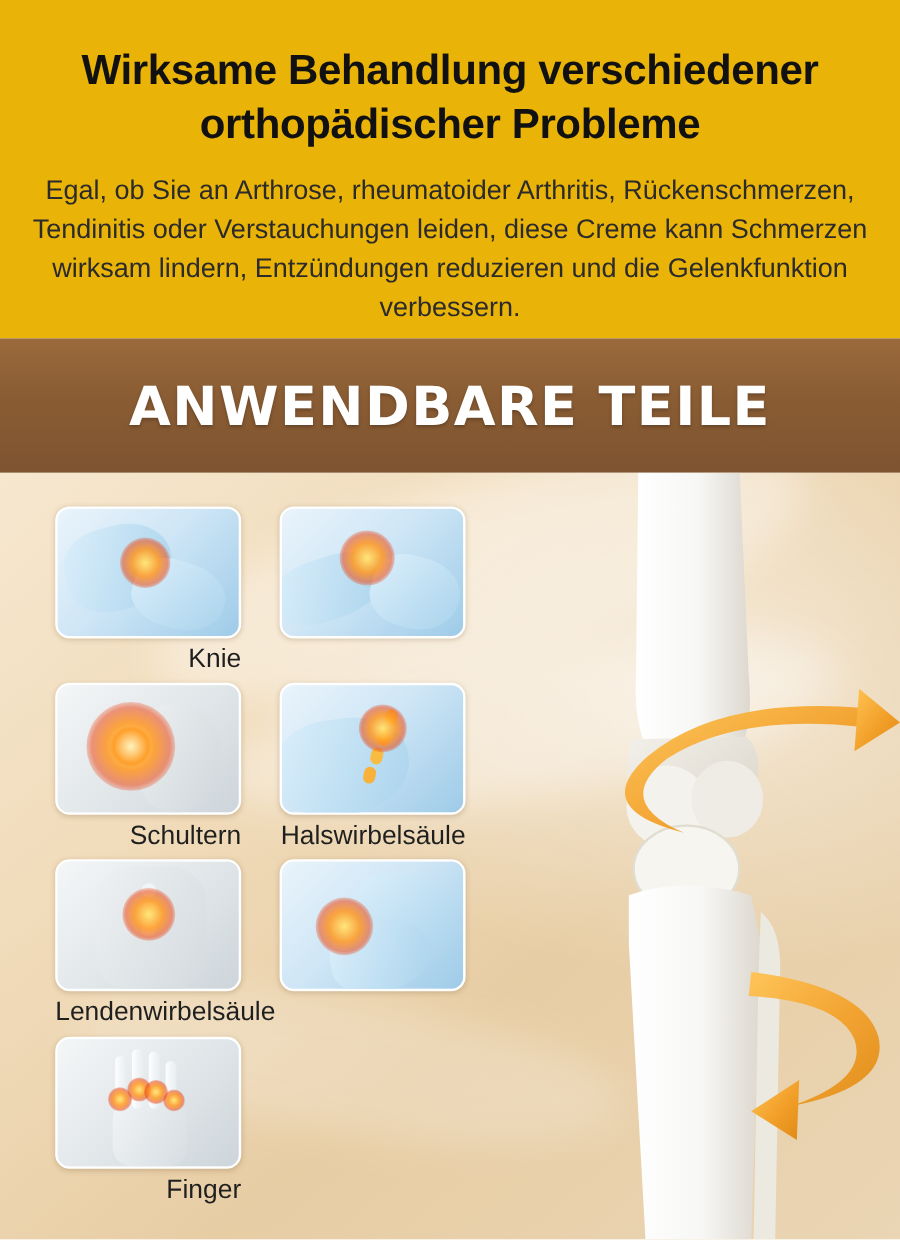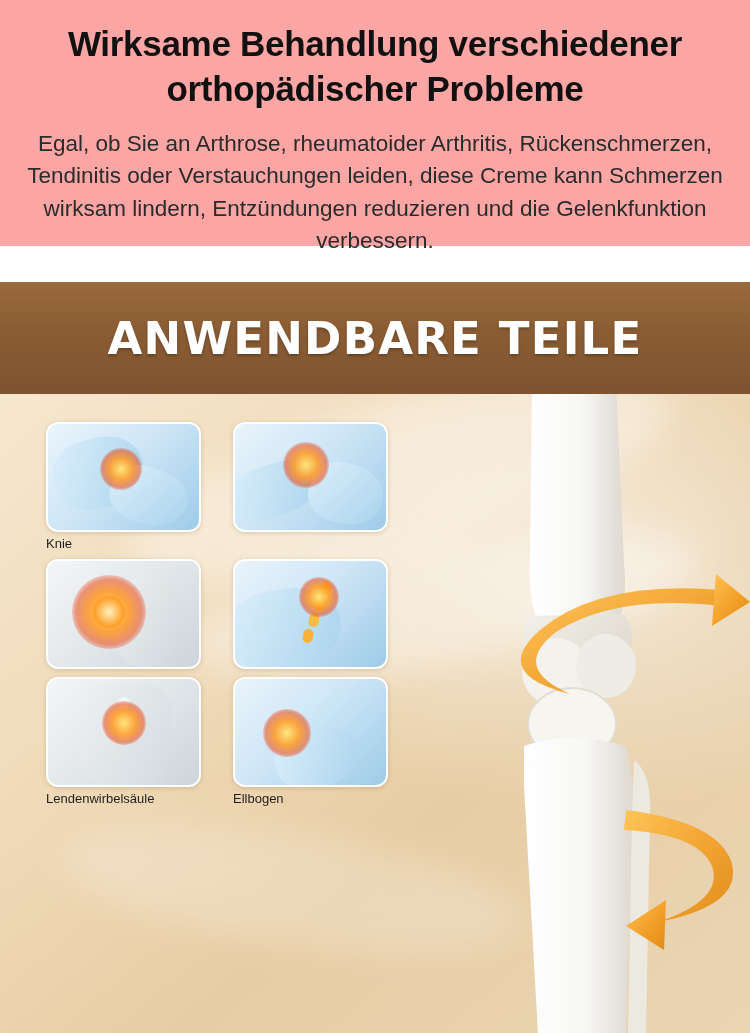--- a/index.html
+++ b/index.html
@@ -15,23 +15,23 @@
     width: 750px;
     height: 1033px;
     background: #ffffff;
   }
 
   
   .header {
     position: absolute;
     top: 0; left: 0;
     width: 750px;
-    height: 246px;
-    background: #fca5a5;
-    padding: 22px 18px 0 18px;
+    height: 282px;
+    background: #eab308;
+    padding: 37px 18px 0 18px;
     text-align: center;
   }
   .headline {
     font-size: 35px;
     line-height: 1.28;
     font-weight: bold;
     color: #111111;
     letter-spacing: -0.3px;
   }
   .subtext {
@@ -100,22 +100,22 @@
     width: 155px;
     height: 110px;
     border-radius: 12px;
     border: 2px solid #ffffff;
     overflow: hidden;
     position: relative;
     box-shadow: 0 1px 4px rgba(120,90,50,0.25);
     background: #eef4f8;
   }
   .caption {
-    text-align: left;
-    font-size: 13px;
+    text-align: right;
+    font-size: 22px;
     color: #1f1f1f;
     margin-top: 5px;
     line-height: 1.1;
     white-space: nowrap;
   }
 
   
   .skin-blue { position:absolute; inset:0; background: linear-gradient(135deg,#eaf4fb 0%,#cfe6f6 45%,#9ecbe8 100%); }
   .skin-grey { position:absolute; inset:0; background: linear-gradient(135deg,#f4f6f7 0%,#e2e7ea 50%,#cdd5da 100%); }
   .skin-warm { position:absolute; inset:0; background: linear-gradient(135deg,#fdf6ee 0%,#f3e2cf 50%,#e6cfb4 100%); }
@@ -217,32 +217,34 @@
       </div>
 
 
       <div class="cell">
         <div class="thumb">
           <div class="skin-grey"></div>
           <div class="limb" style="background:linear-gradient(120deg,#eef1f3,#cfd6da);width:70px;height:90px;left:66px;top:16px;"></div>
           <div class="hotspot" style="width:74px;height:74px;left:24px;top:14px;"></div>
           <div class="hotspot" style="width:34px;height:34px;left:44px;top:34px;background:radial-gradient(circle,#fff3c0 0%,#ff9e2a 60%,rgba(255,120,30,0) 75%);"></div>
         </div>
+        <div class="caption">Schultern</div>
       </div>
 
       <div class="cell">
         <div class="thumb">
           <div class="skin-blue"></div>
           <div class="limb" style="width:110px;height:80px;left:-4px;top:28px;transform:rotate(-8deg);"></div>
           <div class="bonebar" style="width:10px;height:14px;left:86px;top:20px;background:#ffd24a;transform:rotate(12deg);"></div>
           <div class="bonebar" style="width:10px;height:14px;left:80px;top:36px;background:#ffc53a;transform:rotate(12deg);"></div>
           <div class="bonebar" style="width:10px;height:14px;left:74px;top:52px;background:#ffb82f;transform:rotate(12deg);"></div>
           <div class="bonebar" style="width:10px;height:14px;left:68px;top:68px;background:#ffad28;transform:rotate(12deg);"></div>
           <div class="hotspot" style="width:40px;height:40px;left:64px;top:16px;"></div>
         </div>
+        <div class="caption">Halswirbelsäule</div>
       </div>
 
       <div class="cell">
         <div class="thumb">
           <div class="skin-grey"></div>
           <div class="limb" style="background:linear-gradient(120deg,#eef1f3,#d3dade);width:92px;height:104px;left:32px;top:4px;border-radius:30px;"></div>
           <div class="bonebar" style="width:12px;height:12px;left:70px;top:18px;background:#f3f6f8;"></div>
           <div class="bonebar" style="width:12px;height:12px;left:70px;top:34px;background:#f3f6f8;"></div>
           <div class="bonebar" style="width:12px;height:12px;left:70px;top:50px;background:#f3f6f8;"></div>
           <div class="hotspot" style="width:44px;height:44px;left:54px;top:22px;"></div>
@@ -250,19 +252,33 @@
         <div class="caption">Lendenwirbelsäule</div>
       </div>
 
       <div class="cell">
         <div class="thumb">
           <div class="skin-blue"></div>
           <div class="limb" style="width:86px;height:62px;left:60px;top:12px;transform:rotate(16deg);"></div>
           <div class="limb" style="width:84px;height:58px;left:40px;top:50px;transform:rotate(-10deg);"></div>
           <div class="hotspot" style="width:48px;height:48px;left:28px;top:30px;"></div>
         </div>
-        <div class="caption">Ellbogen</div>
-      </div>
-
+      </div>
+
+      <div class="cell">
+        <div class="thumb">
+          <div class="skin-grey"></div>
+          <div class="limb" style="background:linear-gradient(120deg,#f2f4f6,#d6dde1);width:62px;height:56px;left:46px;top:50px;border-radius:16px;"></div>
+          <div class="bonebar" style="width:9px;height:44px;left:48px;top:14px;"></div>
+          <div class="bonebar" style="width:9px;height:50px;left:62px;top:8px;"></div>
+          <div class="bonebar" style="width:9px;height:48px;left:76px;top:10px;"></div>
+          <div class="bonebar" style="width:9px;height:40px;left:90px;top:18px;"></div>
+          <div class="hotspot" style="width:20px;height:20px;left:42px;top:40px;"></div>
+          <div class="hotspot" style="width:20px;height:20px;left:58px;top:32px;"></div>
+          <div class="hotspot" style="width:20px;height:20px;left:72px;top:34px;"></div>
+          <div class="hotspot" style="width:18px;height:18px;left:88px;top:42px;"></div>
+        </div>
+        <div class="caption">Finger</div>
+      </div>
 
     </div>
   </div>
 </div>
 
 </body></html>

